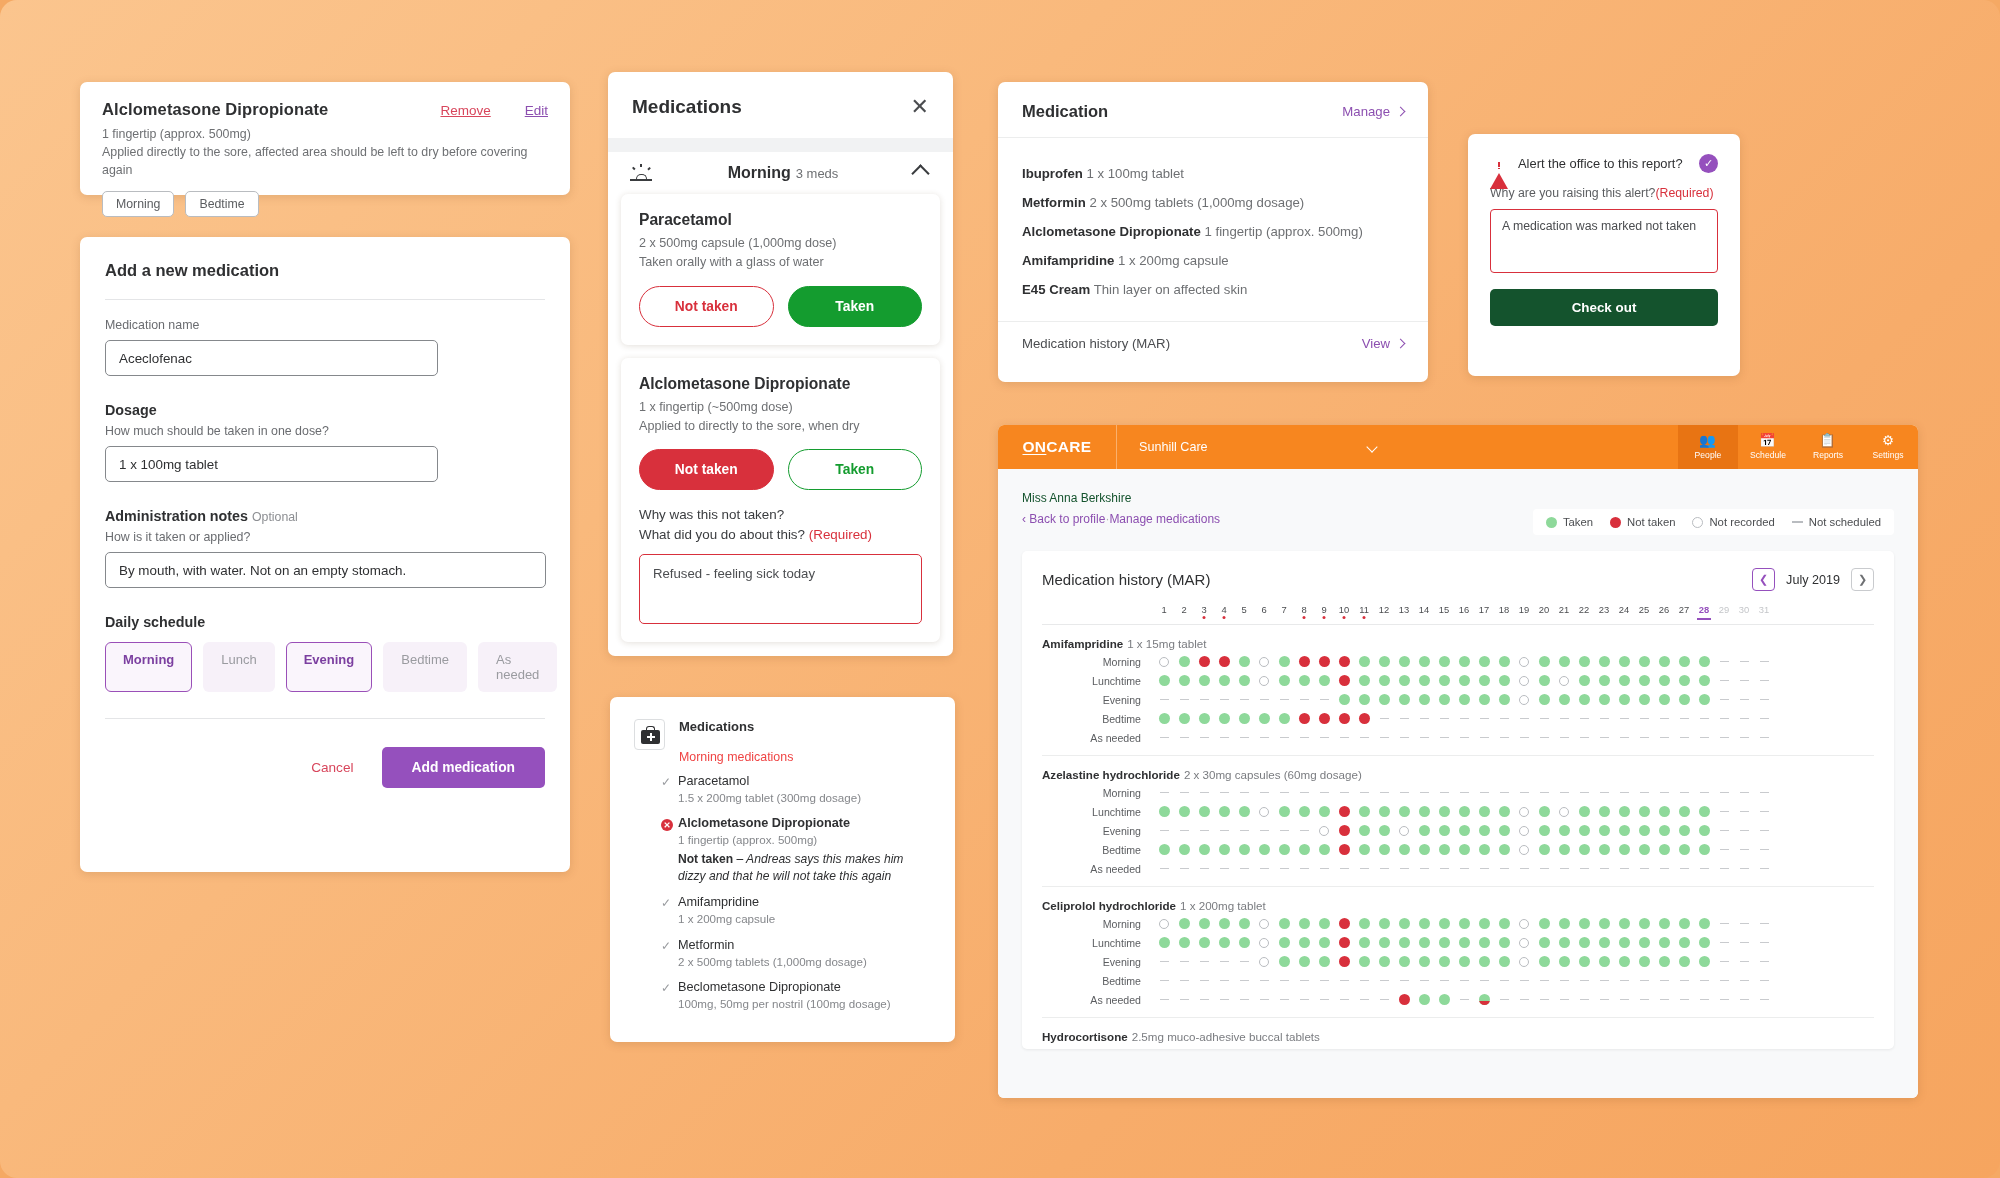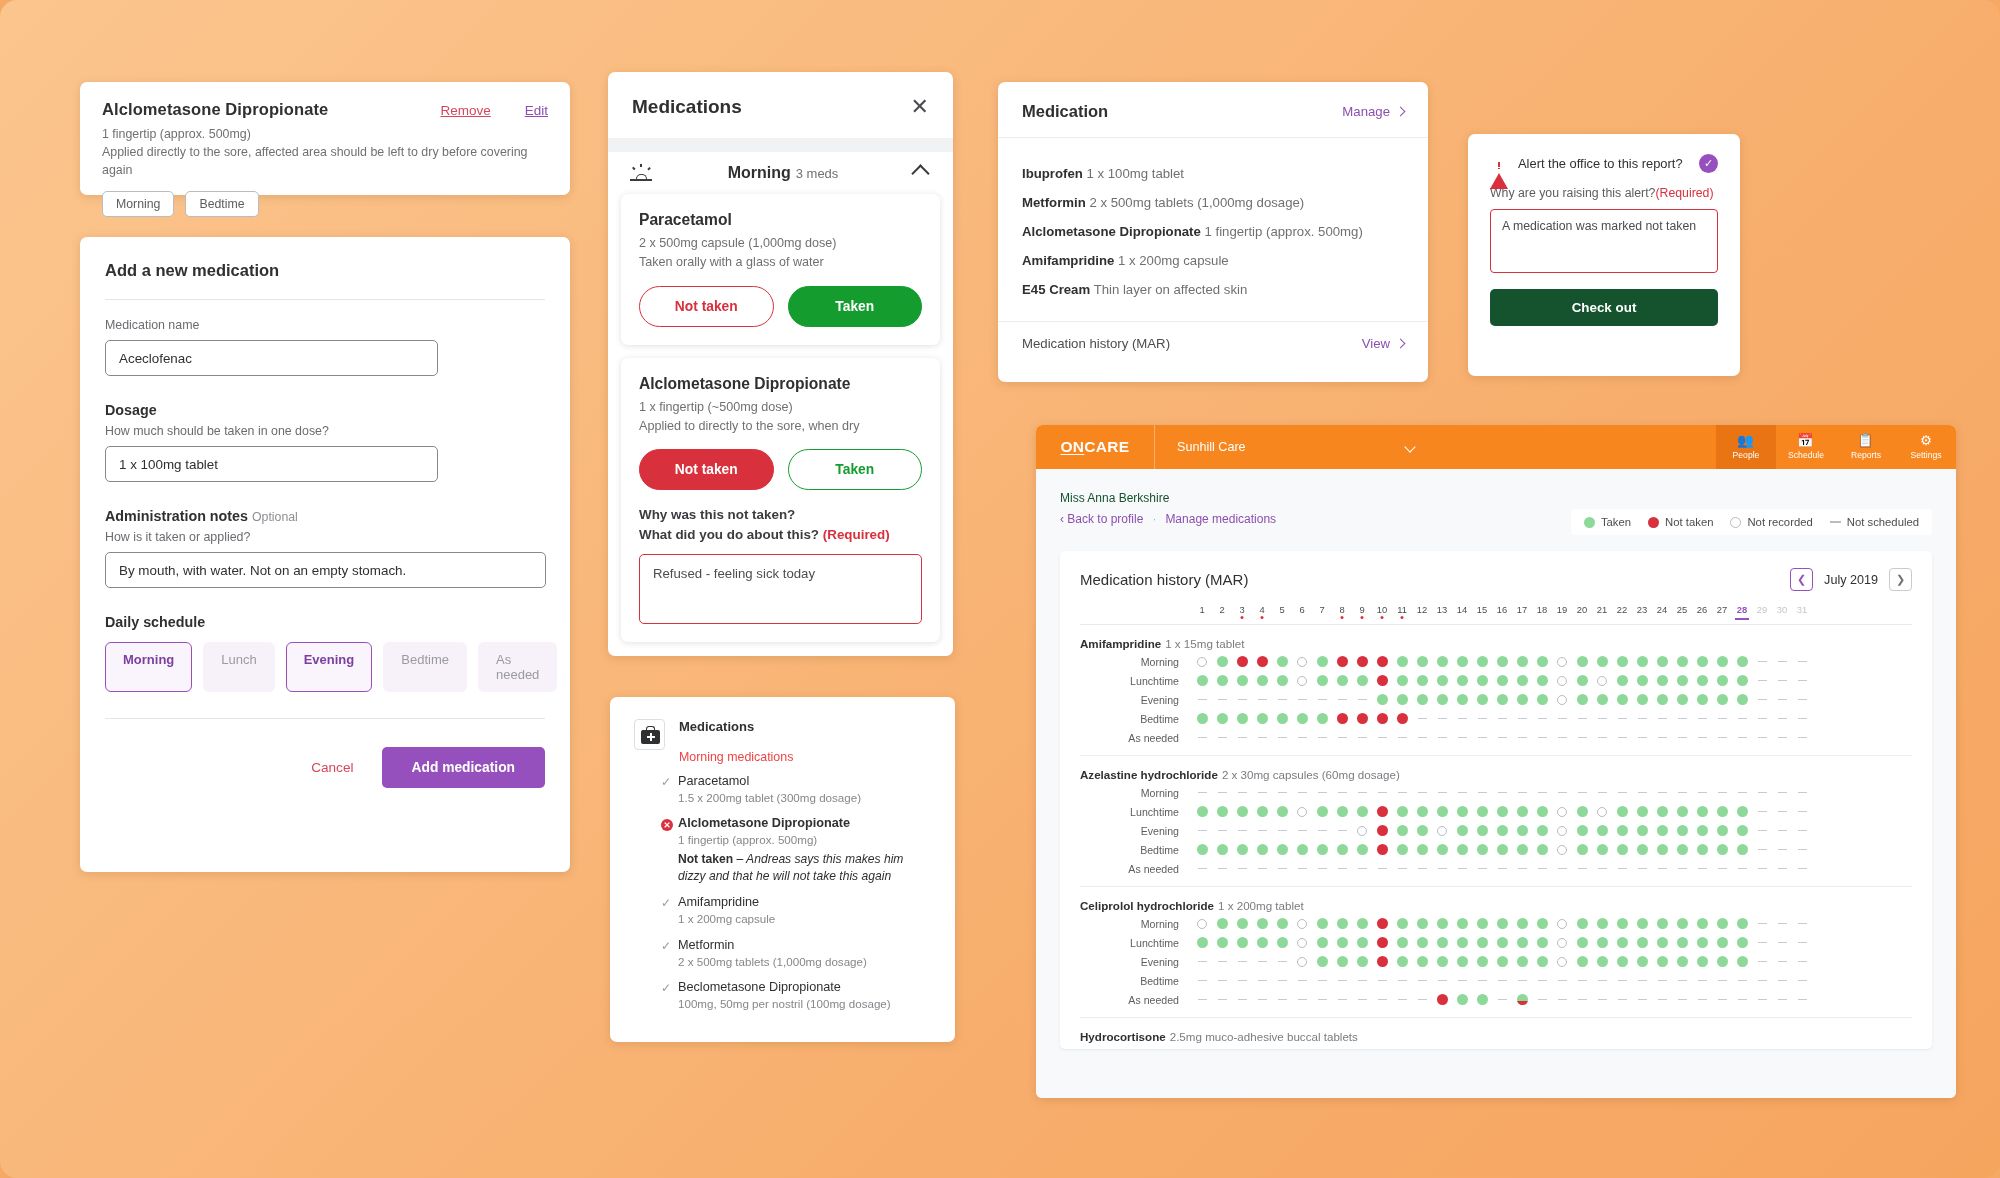--- a/index.html
+++ b/index.html
@@ -83,21 +83,21 @@
               padding:16px 18px 18px 18px; margin-bottom:13px;}
   .dose-name{ font-size:15.6px; font-weight:700; color:#2f3032; line-height:1.22;}
   .dose-sub{ font-size:12.6px; color:#6e7073; margin-top:5px; line-height:1.45;}
   .dose-btns{ display:flex; gap:14px; margin-top:14px;}
   .pill{ flex:1; border-radius:22px; padding:12px 0; text-align:center;
          font-size:13.8px; font-weight:700; cursor:pointer;}
   .pill.nt-out{ border:1.8px solid #d8303c; color:#d8303c; background:#fff;}
   .pill.nt-fill{ background:#d8303c; color:#fff; border:1.8px solid #d8303c;}
   .pill.tk-fill{ background:#149c2f; color:#fff; border:1.8px solid #149c2f;}
   .pill.tk-out{ border:1.8px solid #149c2f; color:#149c2f; background:#fff;}
-  .why-q{ font-size:13.4px; color:#3a3c3f; margin-top:15px; line-height:1.5;font-weight:bold;}
+  .why-q{ font-size:13.4px; color:#3a3c3f; margin-top:15px; line-height:1.5;}
   .req{ color:#d8303c;}
   .why-box{ margin-top:9px; border:1.6px solid #d8303c; border-radius:5px;
             height:70px; padding:11px 13px; font-size:13.2px; color:#4b4d50;}
 
   
   #meds-note-card{ left:610px; top:697px; width:345px; height:345px; padding:22px 24px;}
   .note-head{ display:flex; gap:14px; align-items:flex-start;}
   .bag{ width:31px; height:31px; border:1px solid #dcdee0; border-radius:4px;
         position:relative; flex:0 0 31px; background:#fff;}
   .bag .body{ position:absolute; left:6px; top:10px; width:19px; height:14px;
@@ -149,38 +149,38 @@
   .al-q{ font-size:12.9px; color:#2f3032; flex:1;}
   .al-check{ width:19px; height:19px; border-radius:50%; background:#9550bd; color:#fff;
              font-size:11px; line-height:19px; text-align:center; cursor:pointer;}
   .al-sub{ font-size:12.3px; color:#5b5d60; margin-top:13px;}
   .al-box{ margin-top:9px; border:1.6px solid #d8303c; border-radius:4px; height:64px;
            padding:9px 11px; font-size:12.3px; color:#4b4d50;}
   .al-btn{ margin-top:16px; width:100%; background:#14532d; color:#fff; border:none;
            border-radius:5px; padding:11px 0; font-size:13.4px; font-weight:600; cursor:pointer;}
 
   
-  #app-window{ left:998px; top:425px; width:920px; height:673px; overflow:hidden; border-radius:6px;margin-left:38px;}
+  #app-window{ left:998px; top:425px; width:920px; height:673px; overflow:hidden; border-radius:6px;}
   .topbar{ height:44px; background:#f7861f; display:flex; align-items:stretch; color:#fff;}
   .brand{ width:118px; display:flex; align-items:center; justify-content:center;
           font-size:15.5px; font-weight:800; letter-spacing:.3px;}
   .brand .on{ text-decoration:underline; text-underline-offset:2px;}
   .org{ flex:1; display:flex; align-items:center; padding:0 22px; gap:14px;
         border-left:1px solid rgba(255,255,255,.35); font-size:12.6px;}
   .org .cdn{ width:8px;height:8px;border-right:1.6px solid #fff;border-bottom:1.6px solid #fff;
              transform:rotate(45deg); margin-left:auto; margin-right:280px;}
   .navs{ display:flex;}
   .nav{ width:60px; display:flex; flex-direction:column; align-items:center; justify-content:center;
         gap:3px; font-size:8.6px; cursor:pointer;}
   .nav.active{ background:#e87413;}
   .nav .gi{ font-size:13.5px; line-height:1;}
   .appbody{ background:#f8f9fa; height:629px; padding:22px 24px 0 24px;}
   .pt-row{ display:flex; align-items:flex-start; justify-content:space-between;}
   .pt-name{ font-size:12px; color:#14532d; font-weight:400;}
-  .pt-links{ margin-top:7px; font-size:12px; color:#8c4fb0; display:flex; gap:9px; align-items:center;}
+  .pt-links{ margin-top:7px; font-size:12px; color:#8c4fb0; display:flex; align-items:center;}
   .pt-links span{ cursor:pointer;}
   .pt-links .dotsep{ color:#b0b2b5; cursor:default;}
   .legend{ display:flex; gap:17px; align-items:center; background:#fff; padding:7px 13px;
            border-radius:4px; font-size:11.3px; color:#4b4d50; margin-top:18px;}
   .lg{ display:flex; align-items:center; gap:6px;}
   .sw{ width:11px; height:11px; border-radius:50%;}
   .sw.taken{ background:#8ed99a;}
   .sw.nottaken{ background:#d8303c;}
   .sw.notrec{ border:1.4px solid #b9bcc0; background:#fff;}
   .sw.notsch{ width:11px;height:1.6px;background:#b9bcc0;border-radius:0;}

